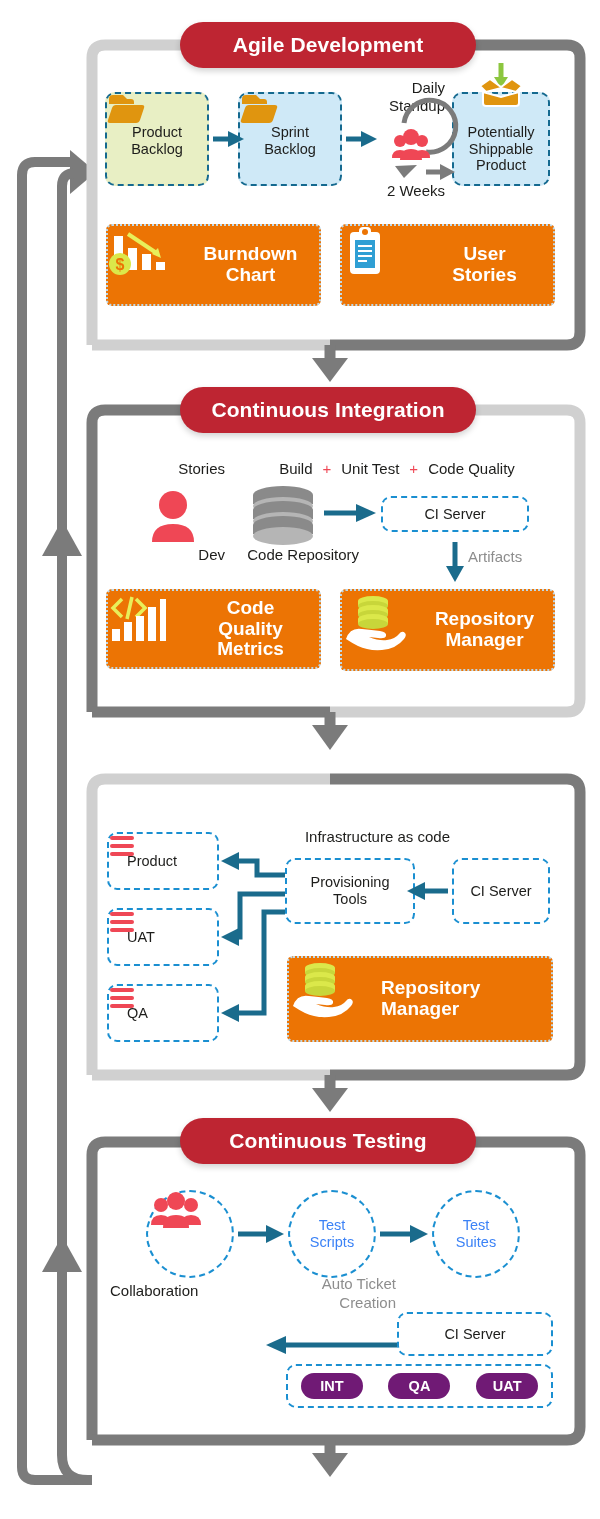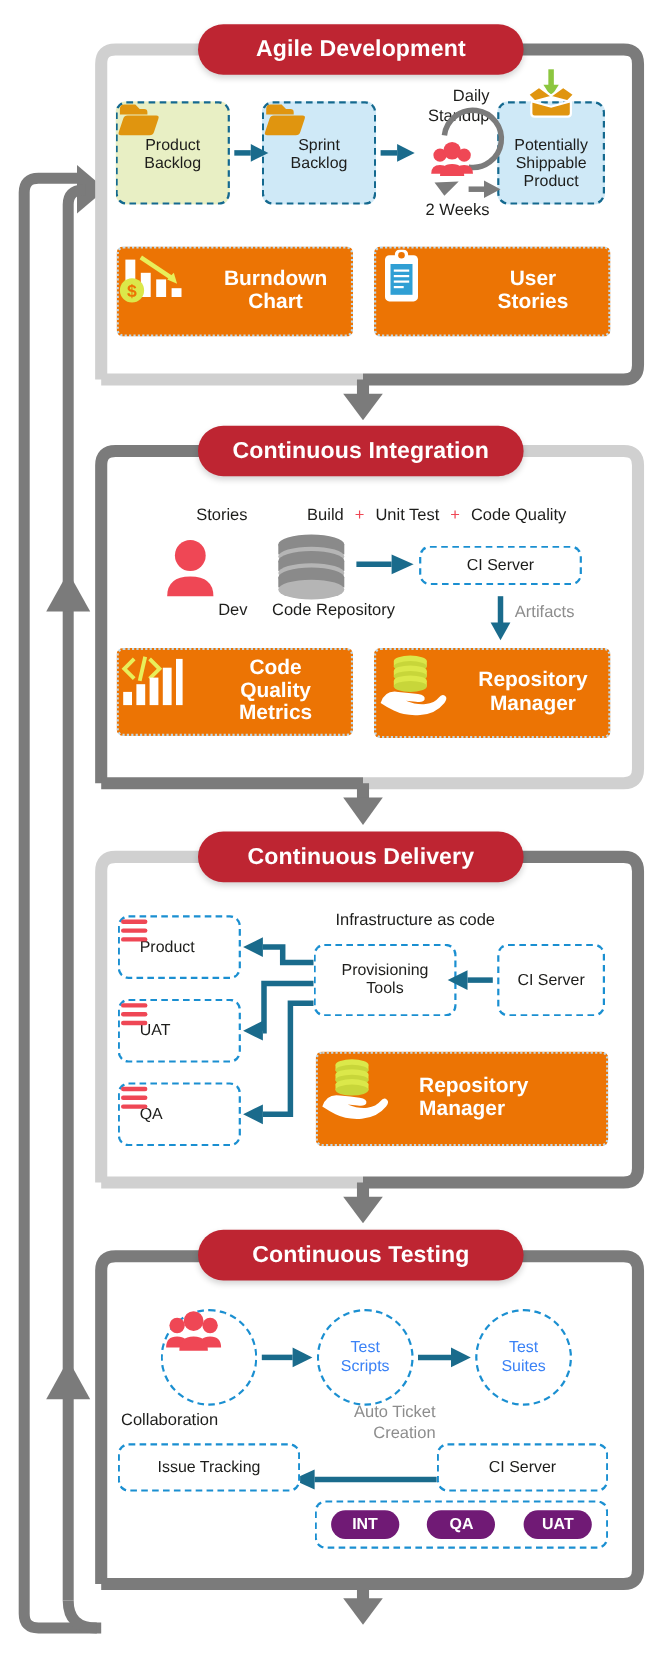--- a/index.html
+++ b/index.html
@@ -308,21 +308,20 @@
         <ellipse cx="31" cy="28" rx="15" ry="5" fill="#dbe84a"></ellipse>
         <rect x="16" y="28" width="30" height="5" fill="#dbe84a"></rect>
         <ellipse cx="31" cy="33" rx="15" ry="5" fill="#c8d63a"></ellipse>
         <path d="M4 48 q4-12 16-10 q10 1 18 2 q7 1 6 5 q-1 3 -8 2 l-9 -1 q10 4 18 3 q8 -1 12 -6 q3 -4 6 -1 q2 2 -1 6 q-8 10 -22 11 q-14 1 -24 -4 q-6 -3 -12 -7z" fill="#fff"></path>
       </svg>
     </span>
     <span class="olabel" style="white-space:pre-line;">Repository
 Manager</span>
   </div>
 
-  <div class="pill" style="left:180px; top:756px; width:296px; height:46px;">Continuous Delivery</div>
 
   <div class="lbl" style="left:250px; top:828px; width:200px;">Infrastructure as code</div>
 
   <div class="dnode" style="left:107px; top:832px; width:112px; height:58px; flex-direction:row; justify-content:flex-start; padding-left:10px; gap:8px;">
     <span>
       <svg width="26" height="24" viewBox="0 0 26 24">
           <rect x="1" y="2" width="24" height="4" rx="2" fill="#ef4755"></rect>
           <rect x="1" y="10" width="24" height="4" rx="2" fill="#ef4755"></rect>
           <rect x="1" y="18" width="24" height="4" rx="2" fill="#ef4755"></rect>
         </svg>
@@ -428,23 +427,20 @@
 
     <path d="M 397 1345 L 286 1345" stroke="#1a6b8c" stroke-width="5" fill="none"></path>
     <polygon points="286,1336 266,1345 286,1354" fill="#1a6b8c"></polygon>
   </svg>
 
   <div class="lbl" style="left:110px; top:1282px; width:160px; text-align:left;">Collaboration</div>
 
   <div class="lbl gray wrap" style="left:286px; top:1275px; width:110px; white-space:pre-line; line-height:1.25;">Auto Ticket
 Creation</div>
 
-  <div class="dnode" style="left:107px; top:1312px; width:166px; height:44px;">
-    <span>Issue Tracking</span>
-  </div>
 
   <div class="dnode" style="left:397px; top:1312px; width:156px; height:44px;">
     <span>CI Server</span>
   </div>
 
 
   <div class="envwrap" style="left:286px; top:1364px; width:267px; height:44px;">
     <span class="envpill">INT</span>
     <span class="envpill">QA</span>
     <span class="envpill">UAT</span>

